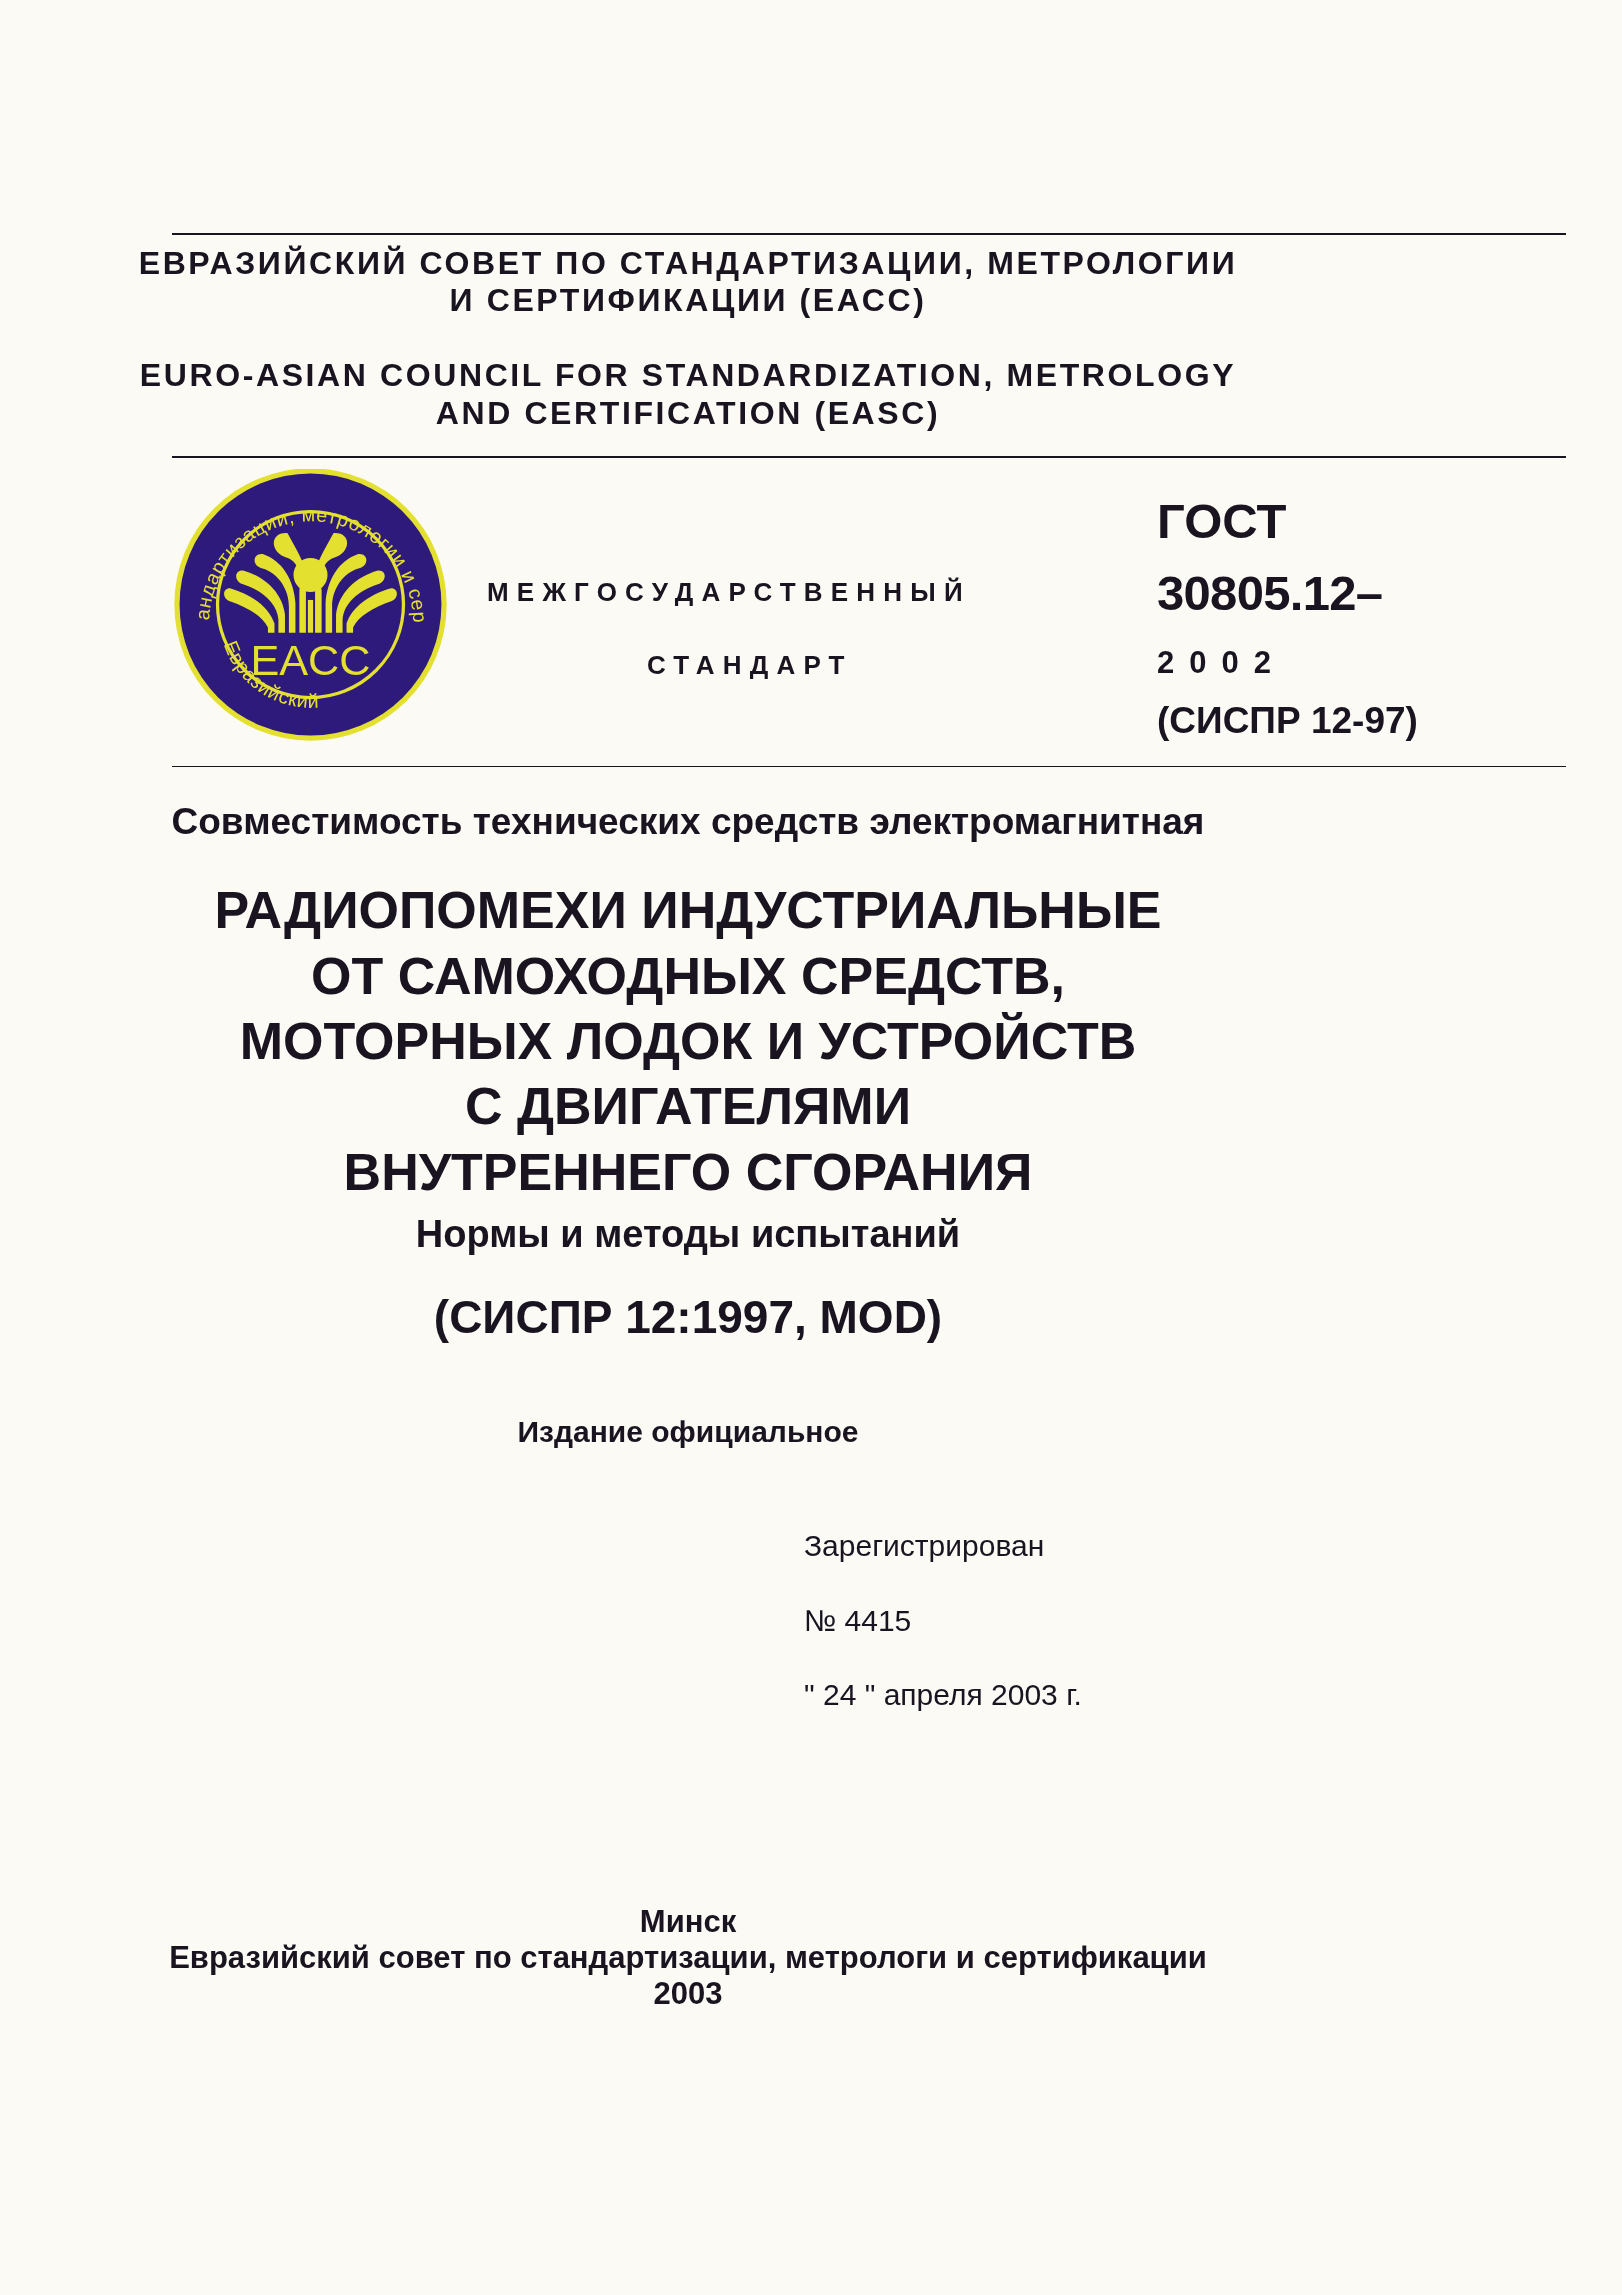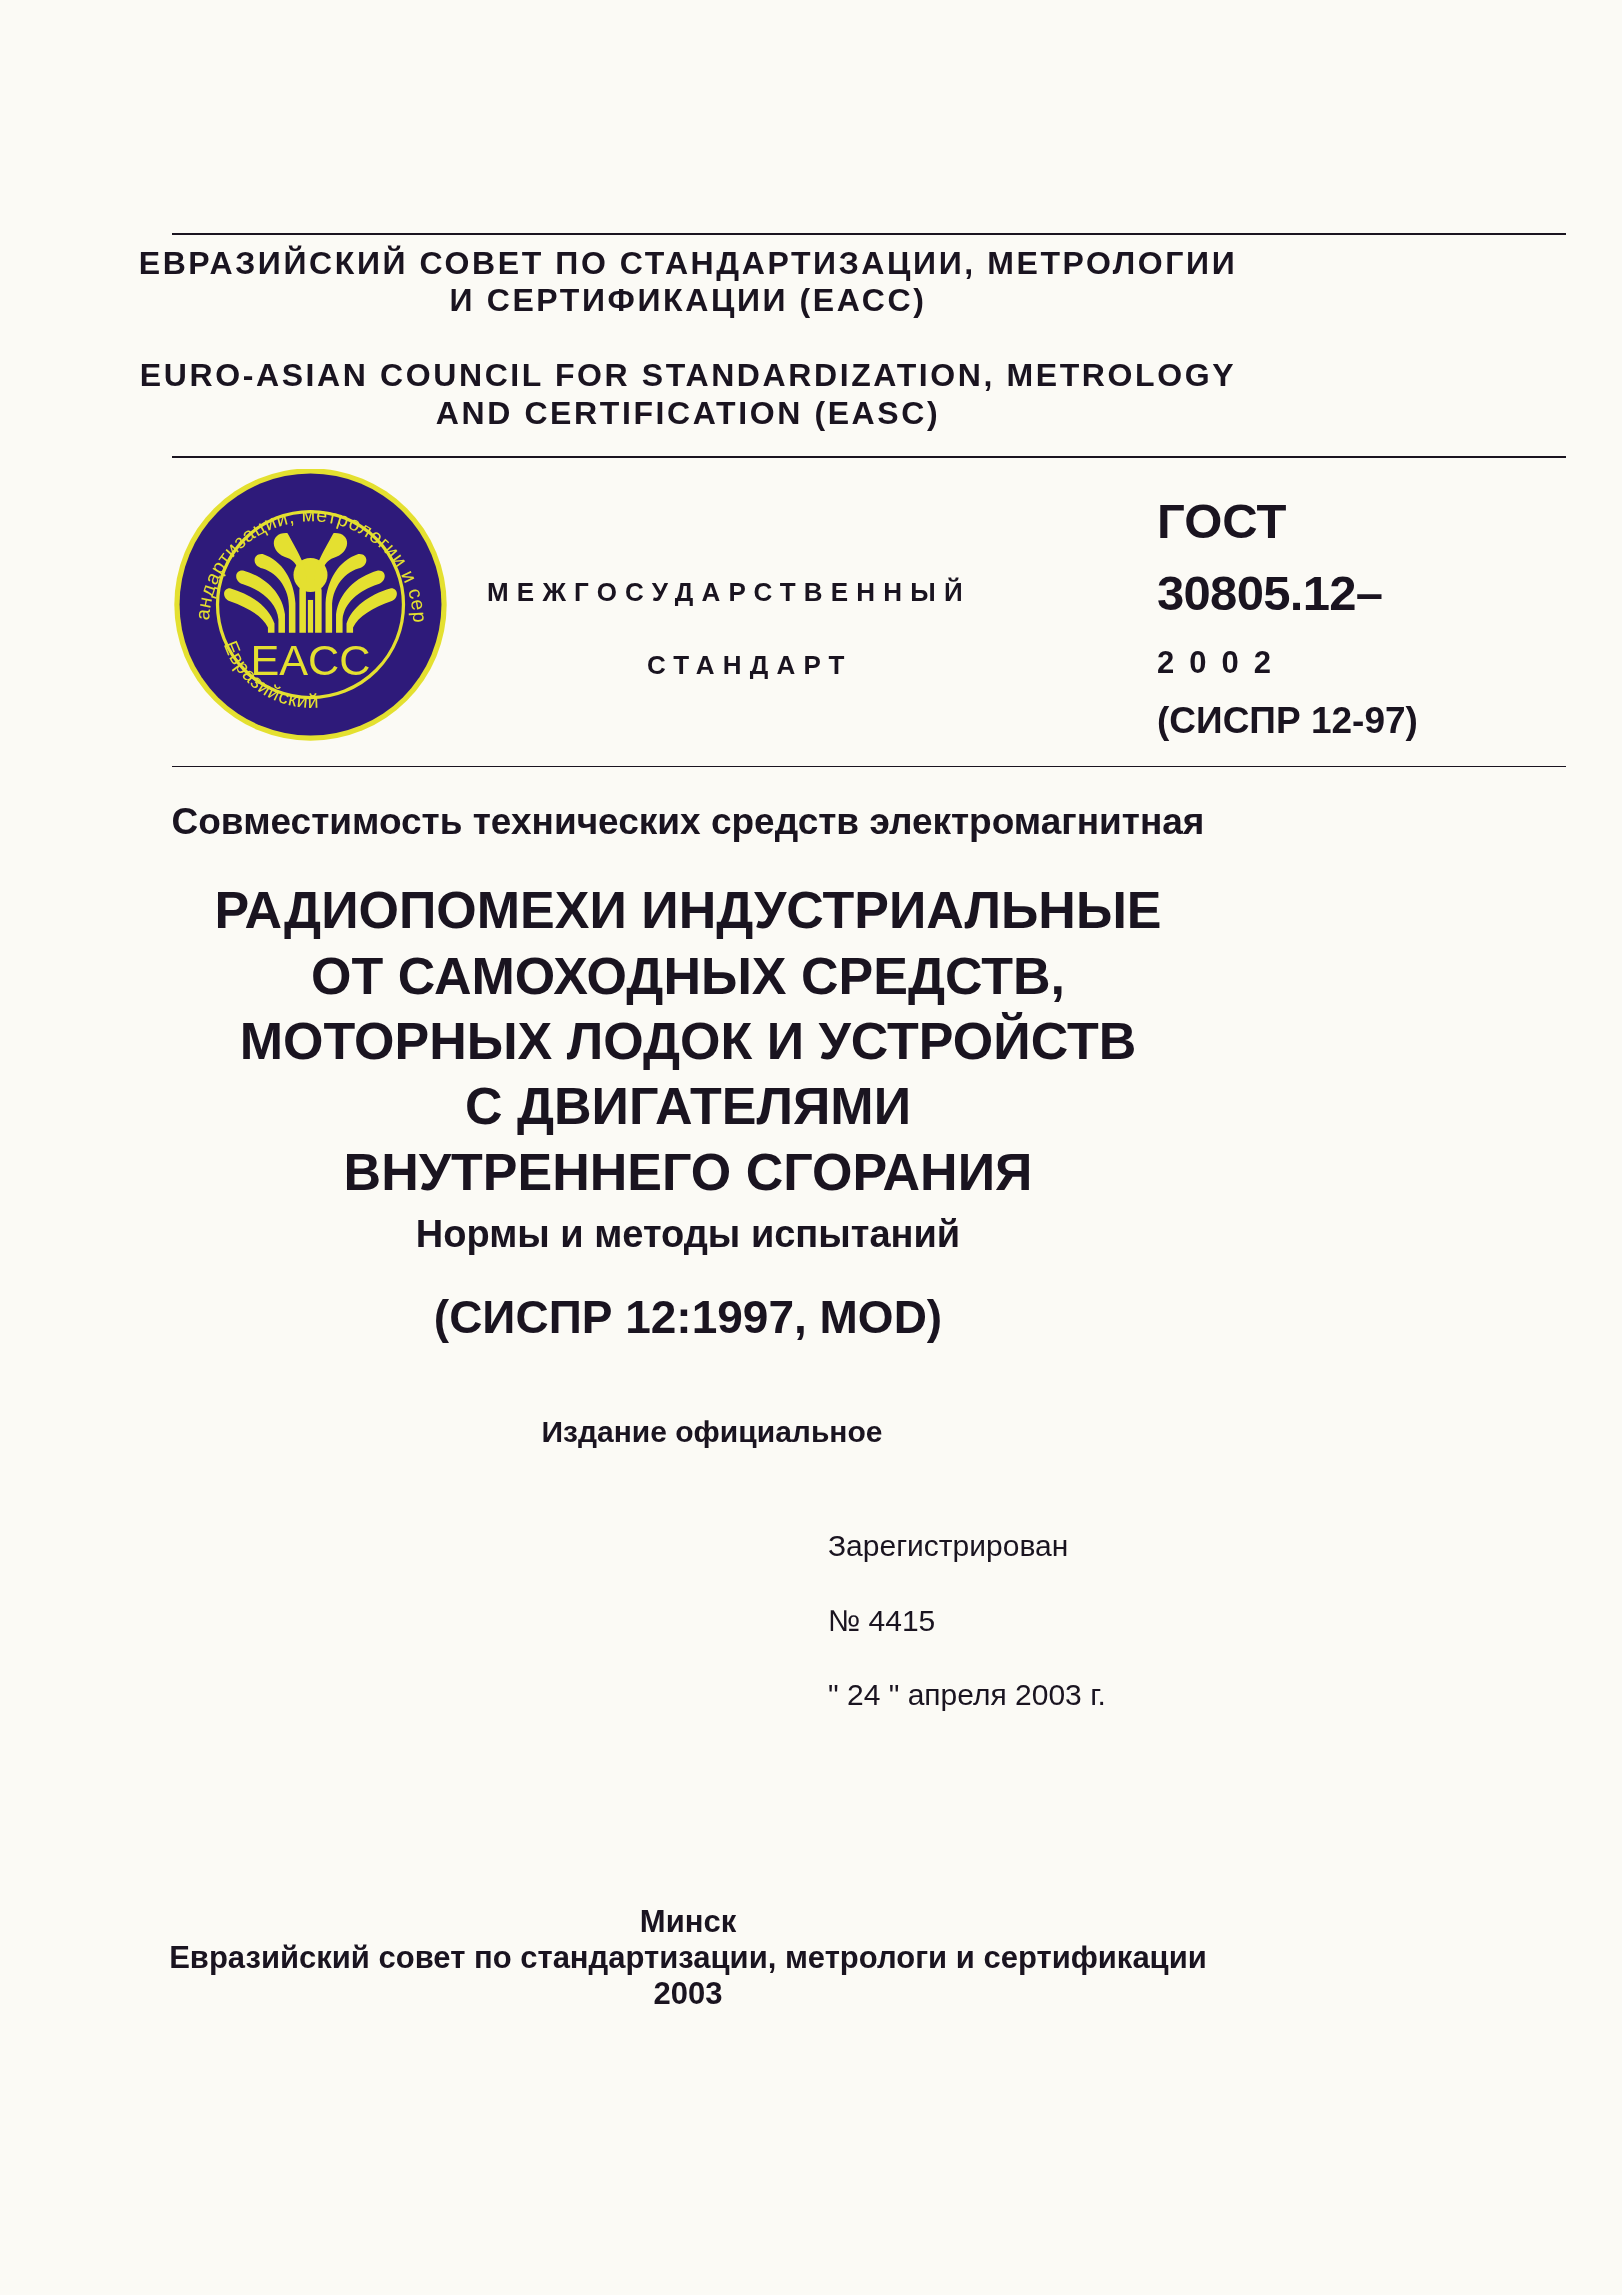--- a/index.html
+++ b/index.html
@@ -45,21 +45,21 @@
       left: 1157px;
       white-space: nowrap;
       line-height: 1;
     }
     .title-line {
       font-size: 52px;
       line-height: 65px;
     }
     .reg-line {
       position: absolute;
-      left: 828px;
+      left: 804px;
       font-weight: normal;
       font-size: 30px;
       white-space: nowrap;
       line-height: 1;
     }
     .footer-line {
       font-size: 31px;
       line-height: 36px;
     }
     svg text { font-family: "Liberation Sans", sans-serif; }
@@ -119,21 +119,21 @@
 <div class="center-line" style="top:802px;font-size:37px;line-height:1.1;">Совместимость технических средств электромагнитная</div>
 
 <div class="center-line title-line" style="top:878px;">РАДИОПОМЕХИ  ИНДУСТРИАЛЬНЫЕ</div>
 <div class="center-line title-line" style="top:944px;">ОТ  САМОХОДНЫХ  СРЕДСТВ,</div>
 <div class="center-line title-line" style="top:1009px;">МОТОРНЫХ  ЛОДОК  И  УСТРОЙСТВ</div>
 <div class="center-line title-line" style="top:1074px;">С  ДВИГАТЕЛЯМИ</div>
 <div class="center-line title-line" style="top:1140px;">ВНУТРЕННЕГО  СГОРАНИЯ</div>
 
 <div class="center-line" style="top:1214px;font-size:38px;line-height:1.1;">Нормы  и методы  испытаний</div>
 <div class="center-line" style="top:1292px;font-size:46px;line-height:1.1;">(СИСПР 12:1997, MOD)</div>
-<div class="center-line" style="top:1415px;font-size:30px;line-height:1.1;padding-left:24px;">Издание официальное</div>
+<div class="center-line" style="top:1415px;font-size:30px;line-height:1.1;">Издание официальное</div>
 
 <div class="reg-line" style="top:1531px;">Зарегистрирован</div>
 <div class="reg-line" style="top:1606px;">№ 4415</div>
 <div class="reg-line" style="top:1680px;">" 24 " апреля 2003 г.</div>
 
 <div class="center-line footer-line" style="top:1904px;">Минск</div>
 <div class="center-line footer-line" style="top:1940px;">Евразийский совет по стандартизации, метрологи и сертификации</div>
 <div class="center-line footer-line" style="top:1976px;">2003</div>
 
 

